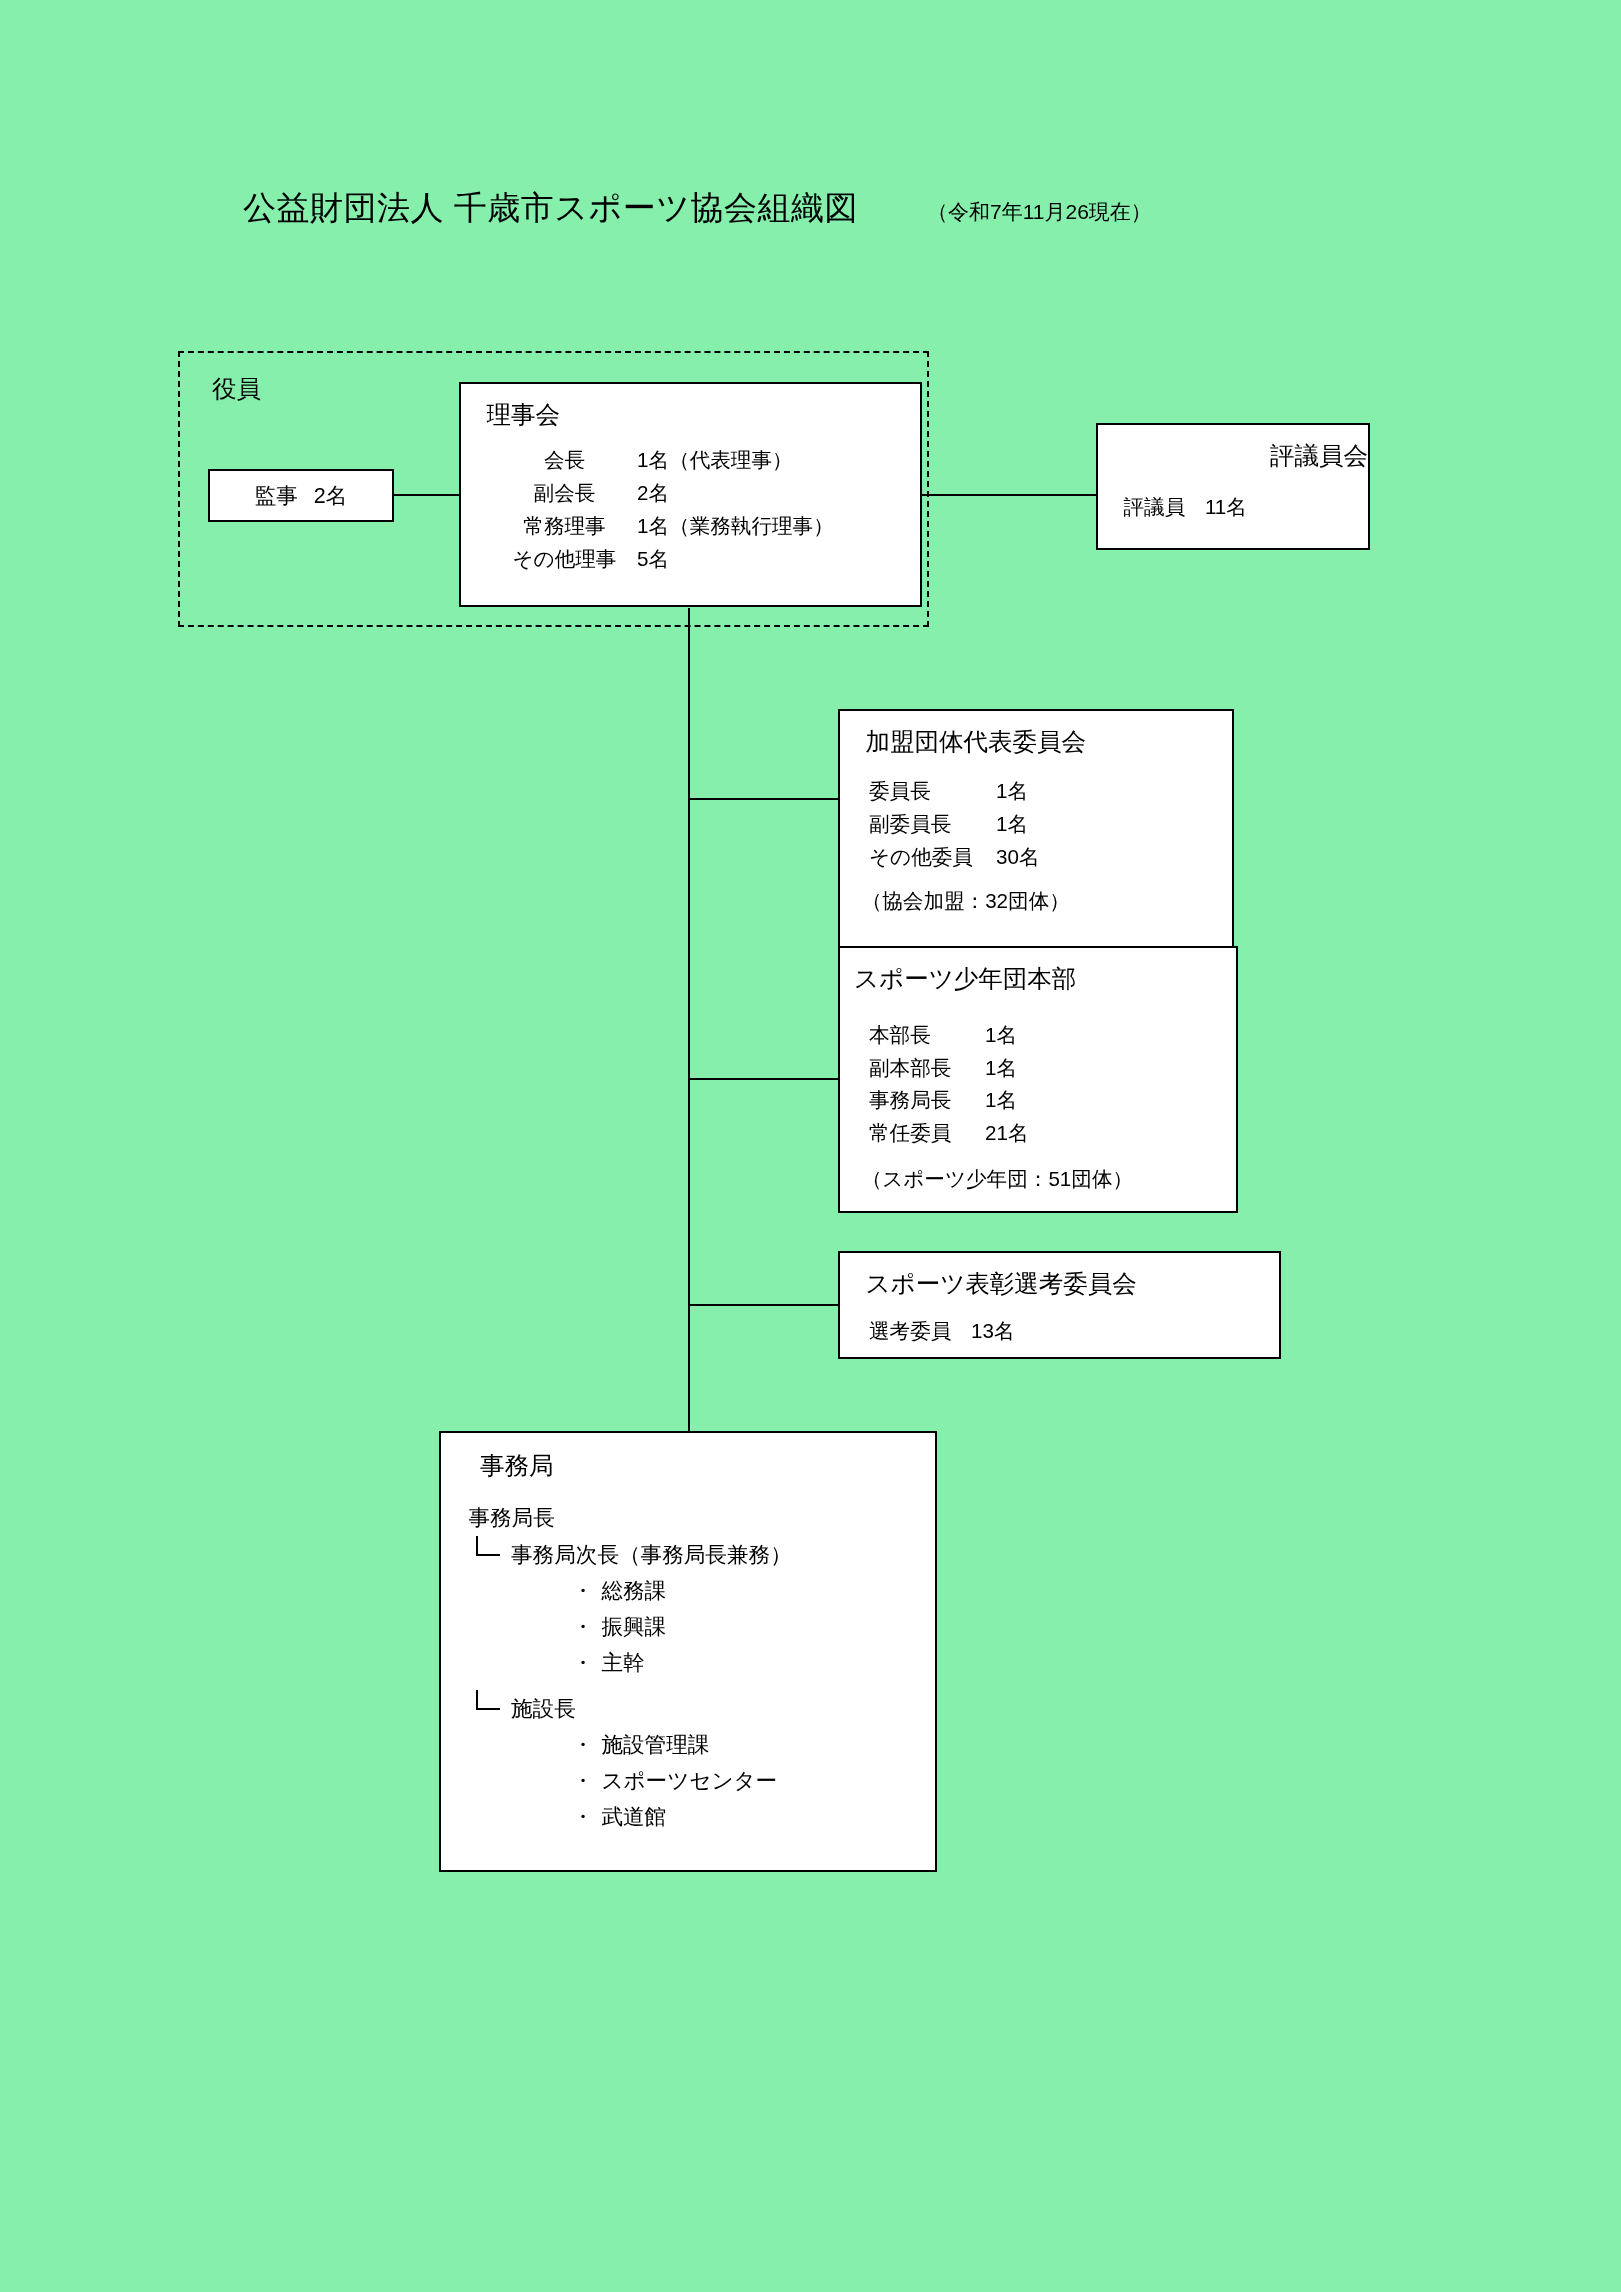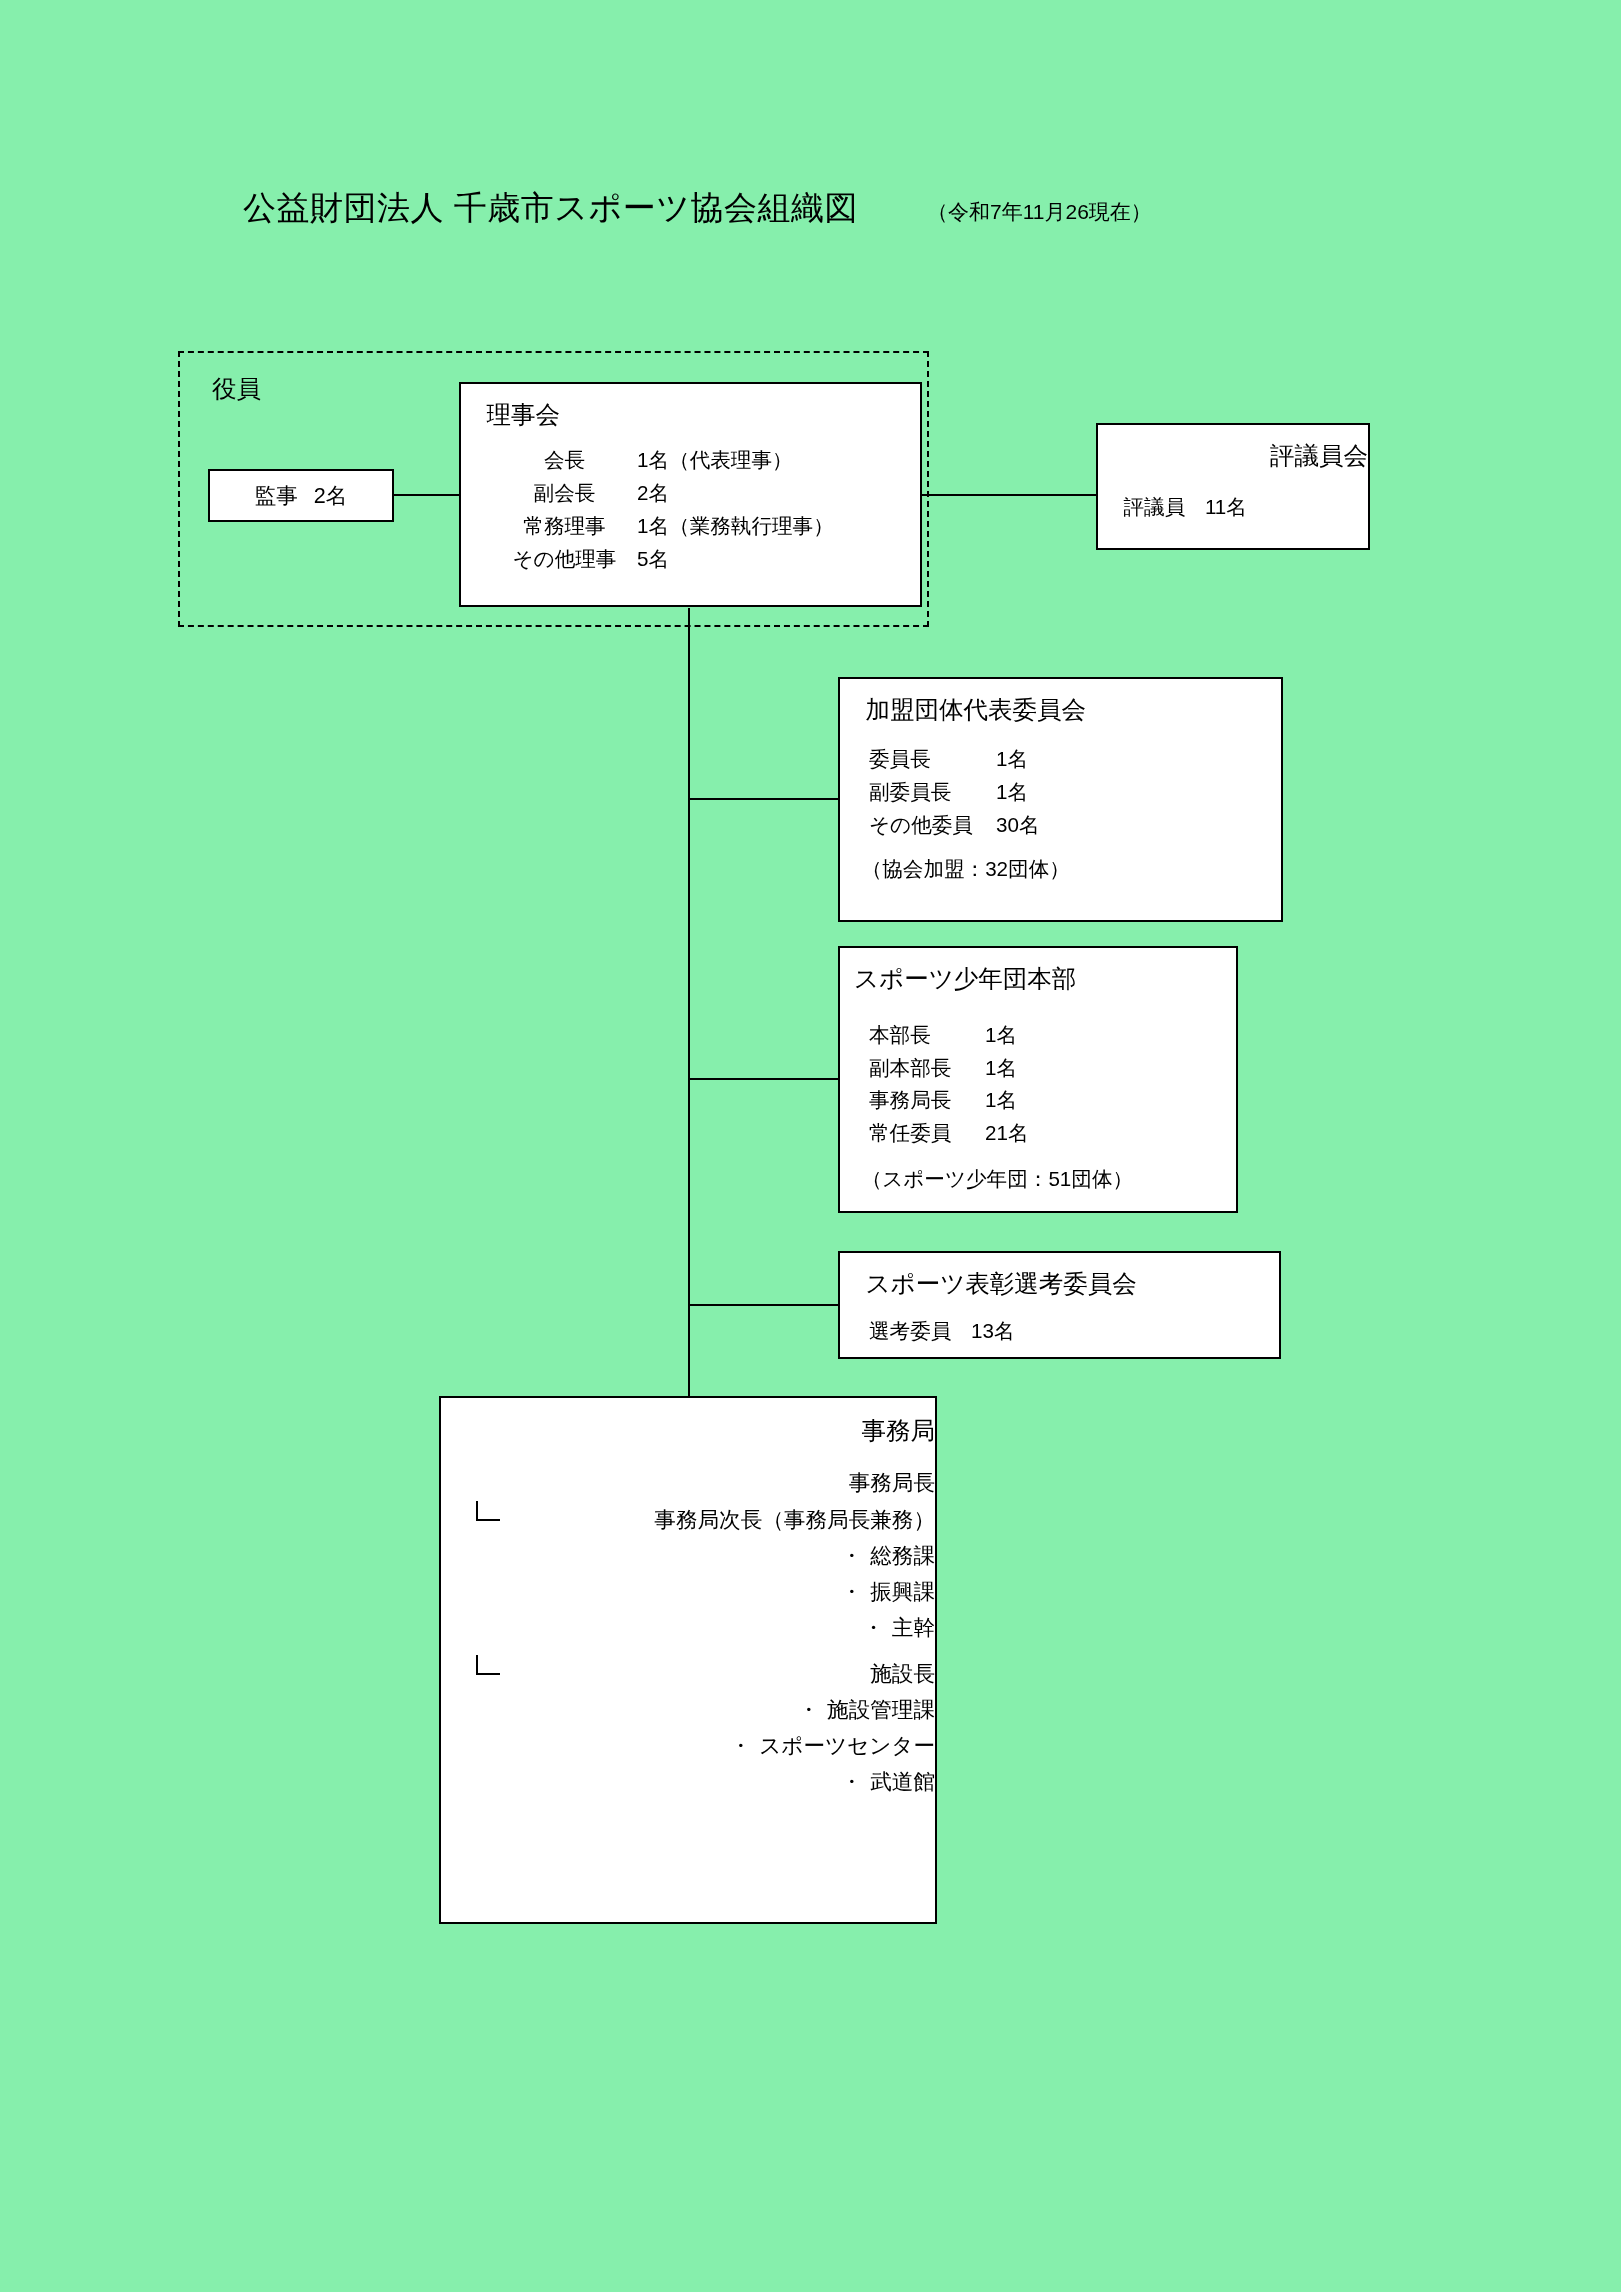--- a/index.html
+++ b/index.html
@@ -112,22 +112,22 @@
     height: 127px;
     padding-top: 13.7px;
     text-align: right;
   }
   #councillors-box .box-title { margin-left: 37px; }
   #councillors-box .rows { margin: 21.6px 0 0 25.5px; }
 
   
   #member-orgs-box {
     left: 838px;
-    top: 677px;
-    width: 445px;
+    top: 709px;
+    width: 396px;
     height: 245px;
     padding-top: 13.7px;
   }
   #member-orgs-box .box-title { margin-left: 25.5px; }
   #member-orgs-box .rows { margin: 19.6px 0 0 29px; }
   #member-orgs-box .row { margin-bottom: 4.9px; }
   #member-orgs-box .lbl { width: 127px; }
   #member-orgs-box .note { margin: 15.7px 0 0 21.6px; }
 
   
@@ -151,25 +151,24 @@
     width: 443px;
     height: 108px;
     padding-top: 13.7px;
   }
   #awards-box .box-title { margin-left: 25.5px; }
   #awards-box .rows { margin: 17.6px 0 0 29px; }
 
   
   #secretariat-box {
     left: 439px;
-    top: 1396px;
+    top: 1431px;
     width: 498px;
-    height: 528px;
+    height: 441px;
     padding-top: 15.7px;
-    text-align: right;
   }
   #secretariat-box .box-title { margin-left: 39px; }
   #secretariat-box .sec-head {
     font-size: 21.6px;
     margin: 21.6px 0 0 27.4px;
     white-space: nowrap;
   }
   .tree {
     position: relative;
     margin: 3.9px 0 0 35px;

